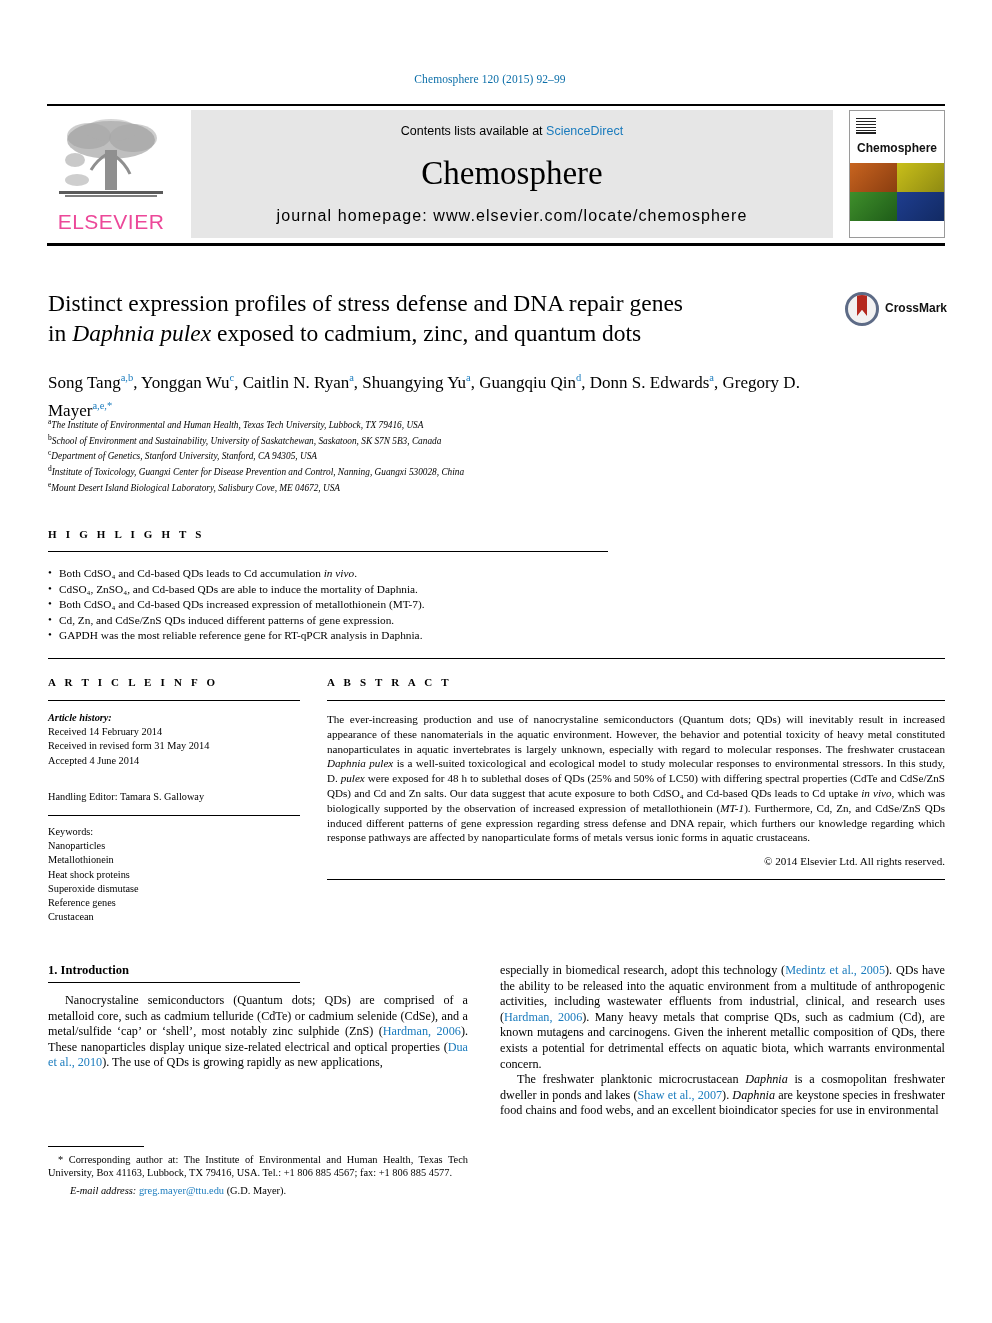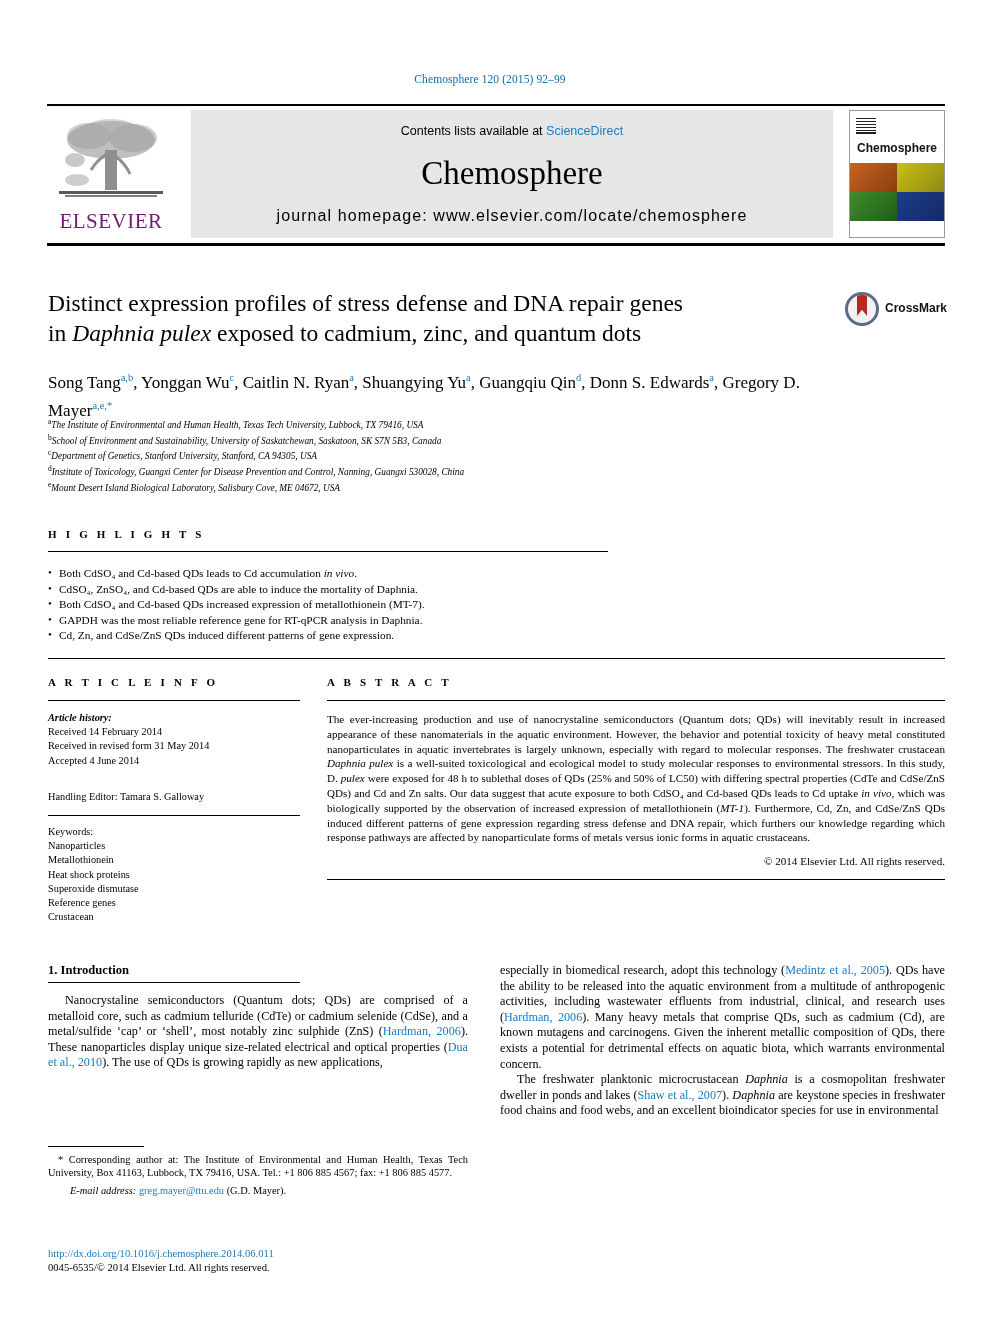--- a/index.html
+++ b/index.html
@@ -64,22 +64,22 @@
     left: 8px;
     width: 112px;
     height: 92px;
   }
   .elsevier-word {
     position: absolute;
     bottom: 4px;
     left: 0;
     width: 128px;
     text-align: center;
-    color: #701a75;
-    font-family: Liberation Serif, serif;
+    color: #ec4899;
+    font-family: Liberation Sans, sans-serif;
     font-size: 21px;
     letter-spacing: 0.5px;
   }
   .center-band {
     flex: 1 1 auto;
     background: #e6e6e6;
     position: relative;
     margin-left: 16px;
   }
   .contents-line {
@@ -459,22 +459,22 @@
       <div><sup>e</sup>Mount Desert Island Biological Laboratory, Salisbury Cove, ME 04672, USA</div>
     </div>
 
   <div class="highlights">
     <div class="sec-head">H I G H L I G H T S</div>
     <div class="hl-rule"></div>
     <ul class="hl-list">
         <li>Both CdSO₄ and Cd-based QDs leads to Cd accumulation <em>in vivo</em>.</li>
         <li>CdSO₄, ZnSO₄, and Cd-based QDs are able to induce the mortality of Daphnia.</li>
         <li>Both CdSO₄ and Cd-based QDs increased expression of metallothionein (MT-7).</li>
+        <li>Cd, Zn, and CdSe/ZnS QDs induced different patterns of gene expression.</li>
         <li>GAPDH was the most reliable reference gene for RT-qPCR analysis in Daphnia.</li>
-        <li>Cd, Zn, and CdSe/ZnS QDs induced different patterns of gene expression.</li>
       </ul>
   </div>
   <div class="highlights-bottom-rule"></div>
 
   <div class="info-col">
     <div class="sec-head">A R T I C L E    I N F O</div>
     <div class="info-rule"></div>
     <div class="info-body">
       <div class="lbl">Article history:</div>
       <div>
@@ -528,18 +528,14 @@
 
   <div class="foot-rule"></div>
   <div class="footnote">
     <div class="fn-indent">* Corresponding author at: The Institute of Environmental and Human Health, Texas Tech University, Box 41163, Lubbock, TX 79416, USA. Tel.: +1 806 885 4567; fax: +1 806 885 4577.</div>
     <div style="text-indent:22px; padding-top:4px;">
       <span class="email-lbl">E-mail address:</span>
       <span class="link">greg.mayer@ttu.edu</span><span> (G.D. Mayer).</span>
     </div>
   </div>
 
-  <div class="doi-block">
-    <div class="doi-link">http://dx.doi.org/10.1016/j.chemosphere.2014.06.011</div>
-    <div>0045-6535/© 2014 Elsevier Ltd. All rights reserved.</div>
-  </div>
 
 </div>
 
 </body></html>

